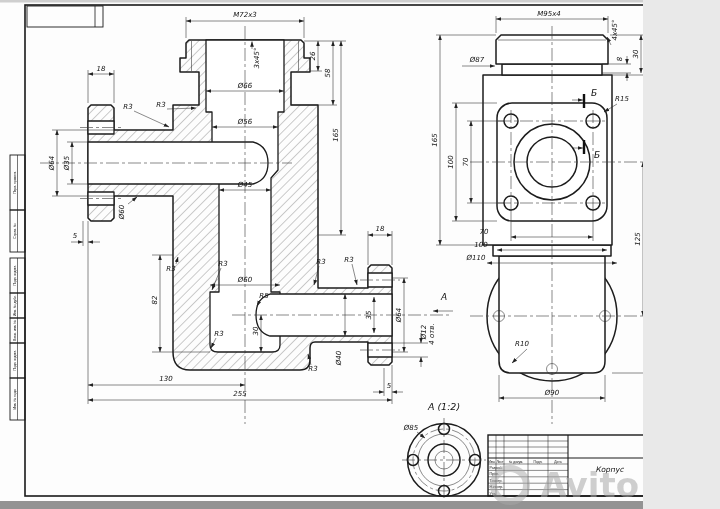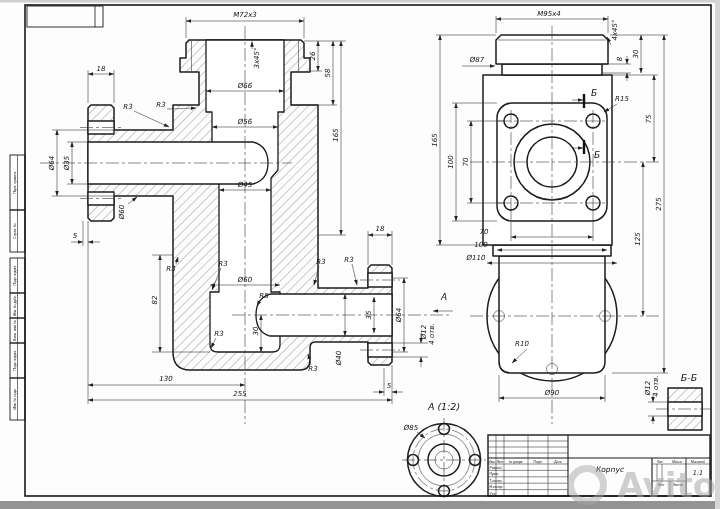--- a/index.html
+++ b/index.html
@@ -1,16 +1,16 @@
 <!DOCTYPE html>
 <html><head>
 <meta charset="utf-8">
 <style>
   html,body{margin:0;padding:0;background:#e9e9e9;}
-  .sheet{position:relative;width:720px;height:509px;background:#fdfdfd;overflow:hidden;
+  .sheet{position:relative;width:643px;height:509px;background:#fdfdfd;overflow:hidden;
          font-family:"DejaVu Sans",sans-serif;}
   svg{position:absolute;left:0;top:0;}
   
   .ol  {fill:url(#hatch);stroke:#1c1c1c;stroke-width:1.5;stroke-linejoin:round;}
   .wh  {fill:#ffffff;stroke:#1c1c1c;stroke-width:1.3;stroke-linejoin:round;}
   .sol {fill:#ffffff;stroke:#1c1c1c;stroke-width:1.5;stroke-linejoin:round;}
   .thk {stroke:#1c1c1c;stroke-width:1.5;fill:none;}
   .thin{stroke:#2b2b2b;stroke-width:.55;fill:none;}
   .cl  {stroke:#3a3a3a;stroke-width:.6;fill:none;stroke-dasharray:13 3 3 3;}
   .dim {stroke:#2b2b2b;stroke-width:.55;fill:none;}

